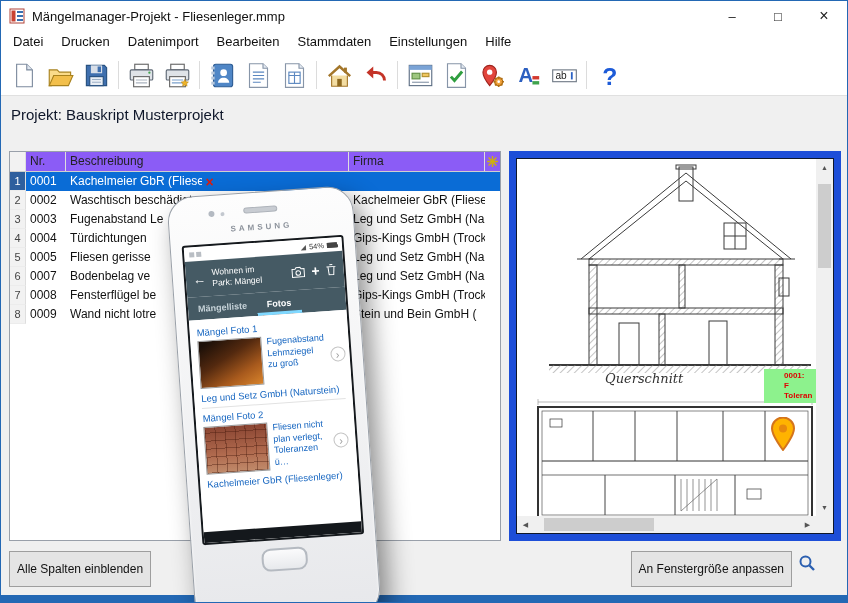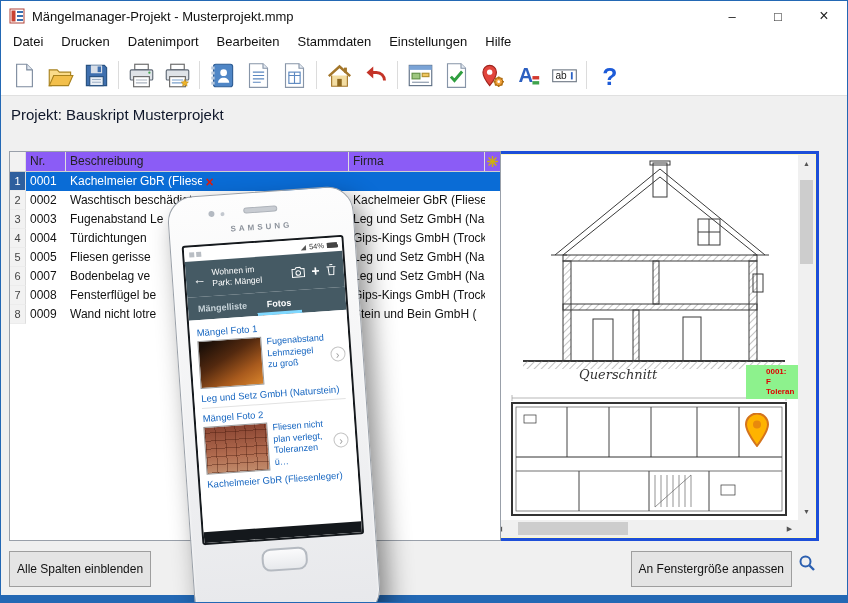--- a/index.html
+++ b/index.html
@@ -41,21 +41,21 @@
   .c-icon{width:15px;flex:none;display:flex;align-items:center;justify-content:center;border-right:none!important;padding:0!important}
   .trow{display:flex;height:19px;font-size:12px;color:#111;align-items:stretch}
   .trow>div{padding:2px 4px;white-space:nowrap;overflow:hidden}
   .trow .c-rowhdr{display:flex;align-items:center;justify-content:center;font-size:11px;color:#444;
     border-right:1px solid #dedede;border-bottom:1px solid #ececec}
   .trow.selected{background:#0a6cd6;color:#fff}
   .trow.selected .c-rowhdr{background:#2e5f9e;color:#fff}
   .xbtn{color:#d81e12;font-weight:bold;font-size:14px;line-height:1}
 
   
-  .preview-panel{position:absolute;left:486px;top:150px;width:332px;height:390px;background:#fef9c3;border:3px solid #1d4ed8}
+  .preview-panel{position:absolute;left:508px;top:150px;width:332px;height:390px;background:#0f172a;border:7px solid #1d4ed8}
   .canvas{position:absolute;left:1px;top:1px;right:18px;bottom:18px;overflow:hidden;background:#fff}
   .qlabel{position:absolute;left:88px;top:212px;font-family:"DejaVu Serif",serif;font-style:italic;font-size:13px;color:#333}
   .tag{position:absolute;right:0;top:210px;width:52px;background:#8df28d;color:#e00000;font-size:8px;line-height:1.25;padding:2px 20px;font-weight:bold;z-index:5}
   .pin{position:absolute;left:253px;top:258px;z-index:4}
 
   
   .vsb{position:absolute;top:1px;right:1px;bottom:18px;width:17px;background:#f0f0f0;display:flex;flex-direction:column}
   .hsb{position:absolute;left:1px;bottom:1px;right:18px;height:17px;background:#f0f0f0;display:flex}
   .sb-btn{width:17px;height:17px;flex:none;display:flex;align-items:center;justify-content:center;font-size:7px;color:#555}
   .sb-track{flex:1;position:relative}
@@ -118,21 +118,21 @@
 <div class="window">
 
   <div class="titlebar">
     <svg width="16" height="16" viewBox="0 0 16 16">
         <rect x="1" y="1" width="14" height="14" fill="#fff" stroke="#b04238"></rect>
         <rect x="2.5" y="2.5" width="4" height="11" fill="#c94333"></rect>
         <rect x="8" y="3" width="6" height="2" fill="#3a6fb0"></rect>
         <rect x="8" y="7" width="6" height="2" fill="#3a6fb0"></rect>
         <rect x="8" y="11" width="6" height="2" fill="#3a6fb0"></rect>
       </svg>
-    <span class="title">Mängelmanager-Projekt - Musterprojekt.mmp</span>
+    <span class="title">Mängelmanager-Projekt - Fliesenleger.mmp</span>
     <div class="wcontrols">
       <div class="wbtn">–</div>
       <div class="wbtn">□</div>
       <div class="wbtn close">×</div>
     </div>
   </div>
 
   <div class="menubar">
     <span class="menu-item">Datei</span>
     <span class="menu-item">Drucken</span>

